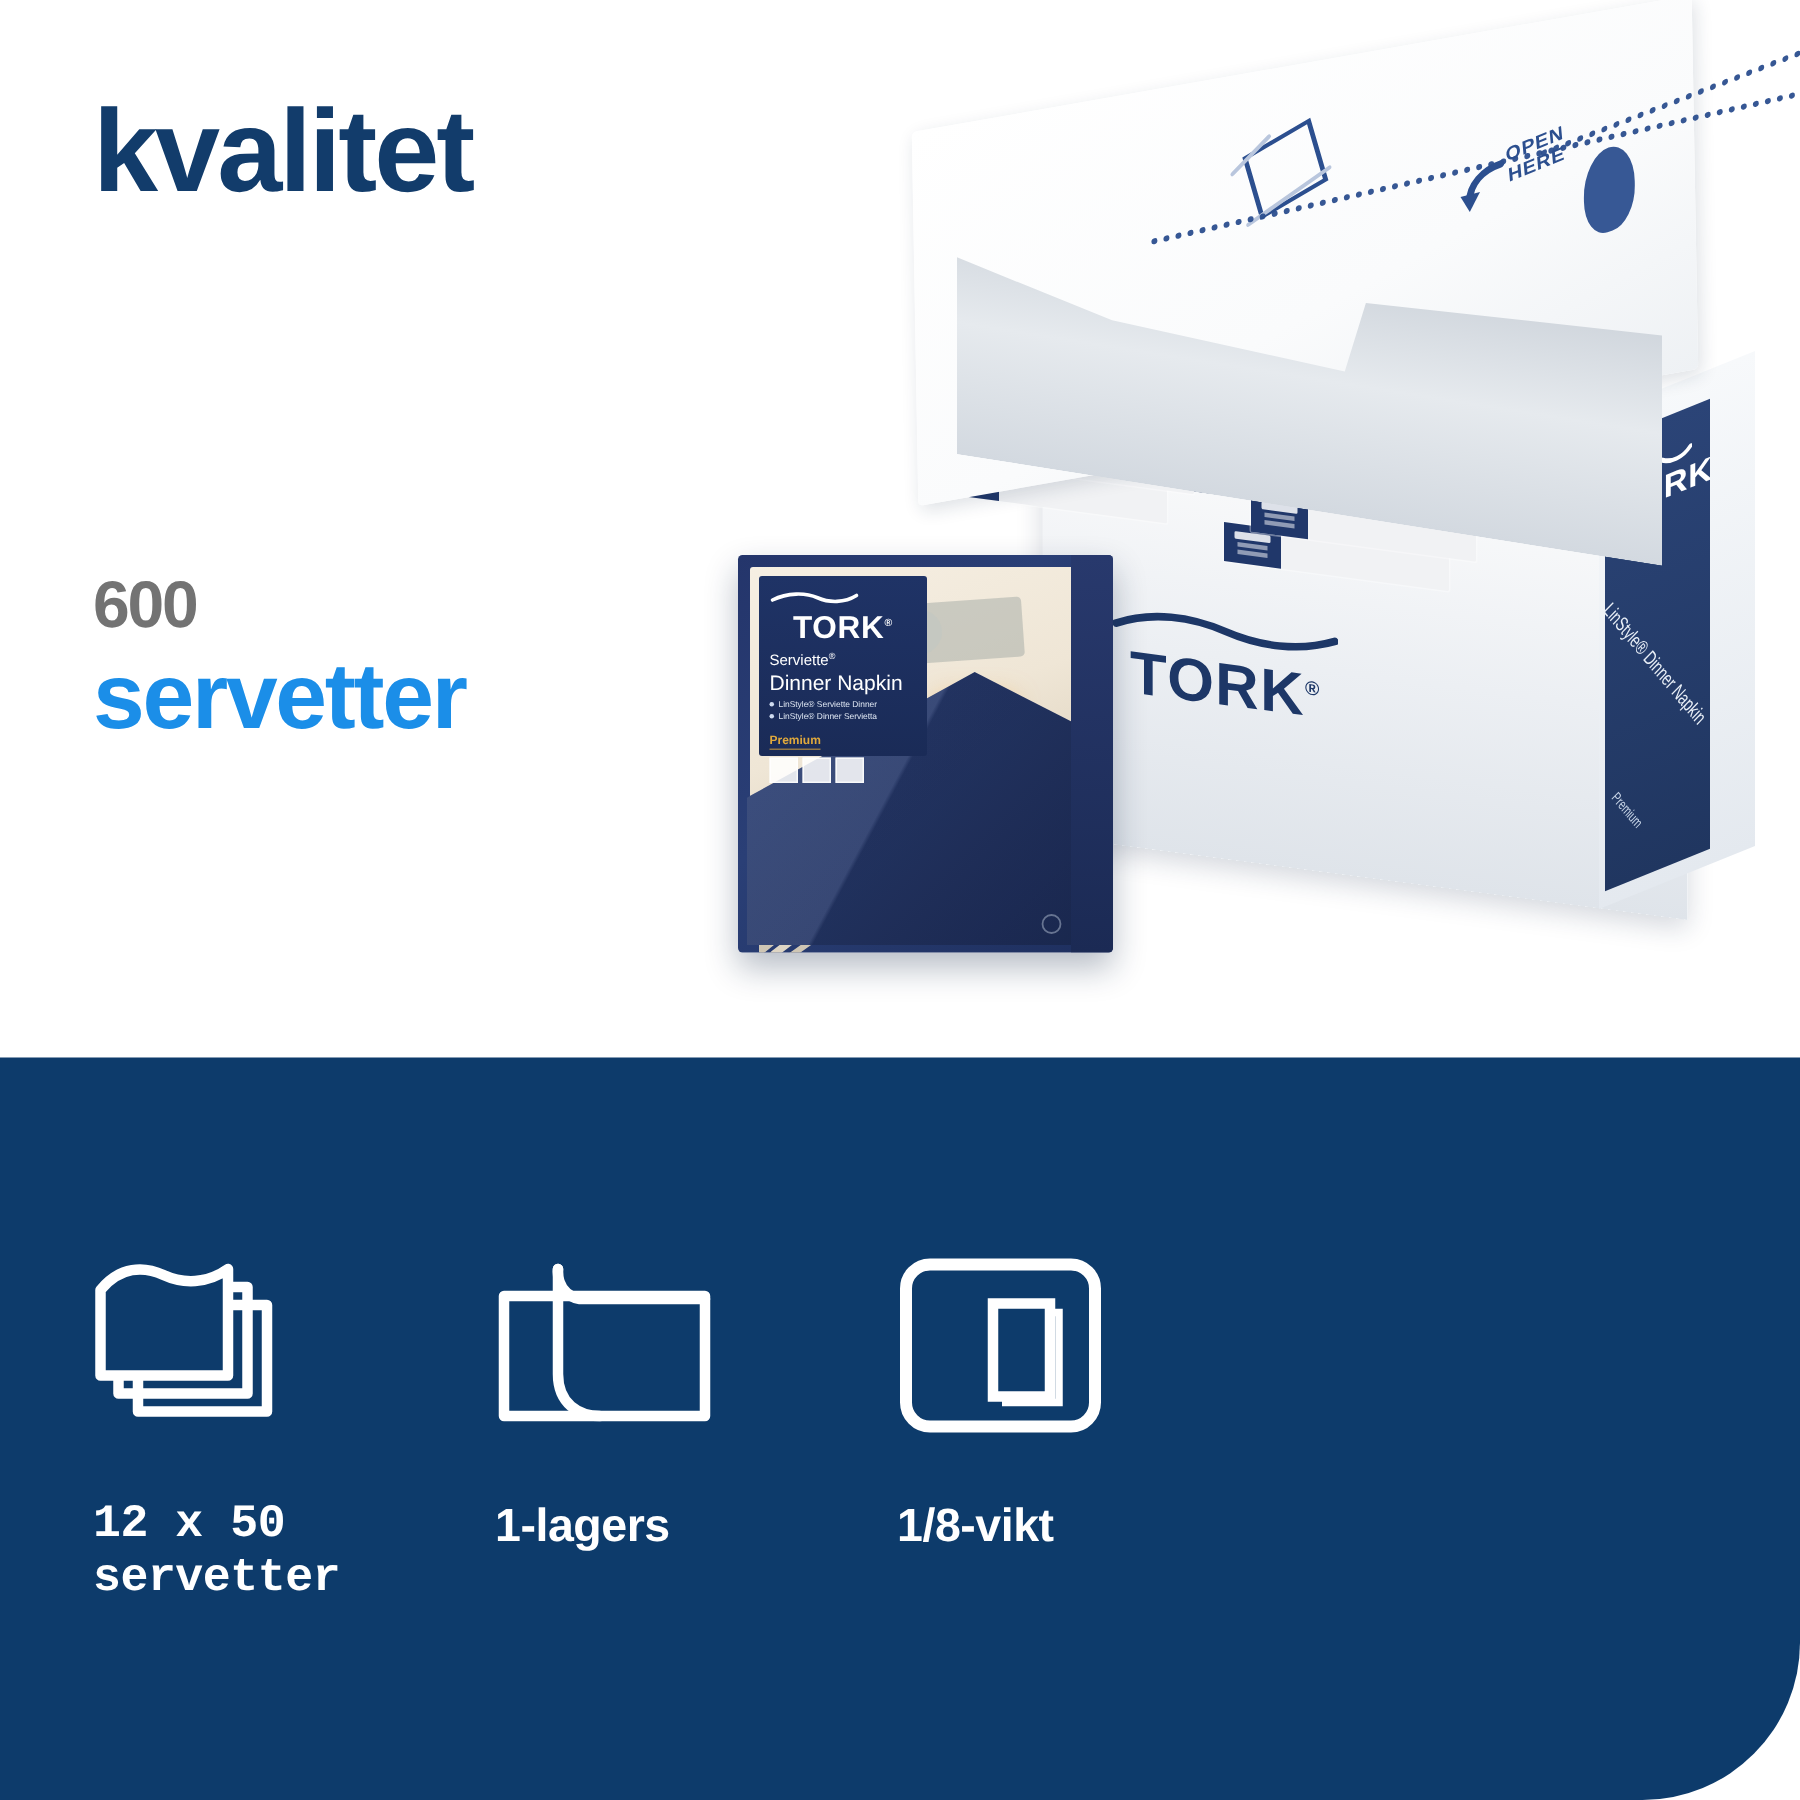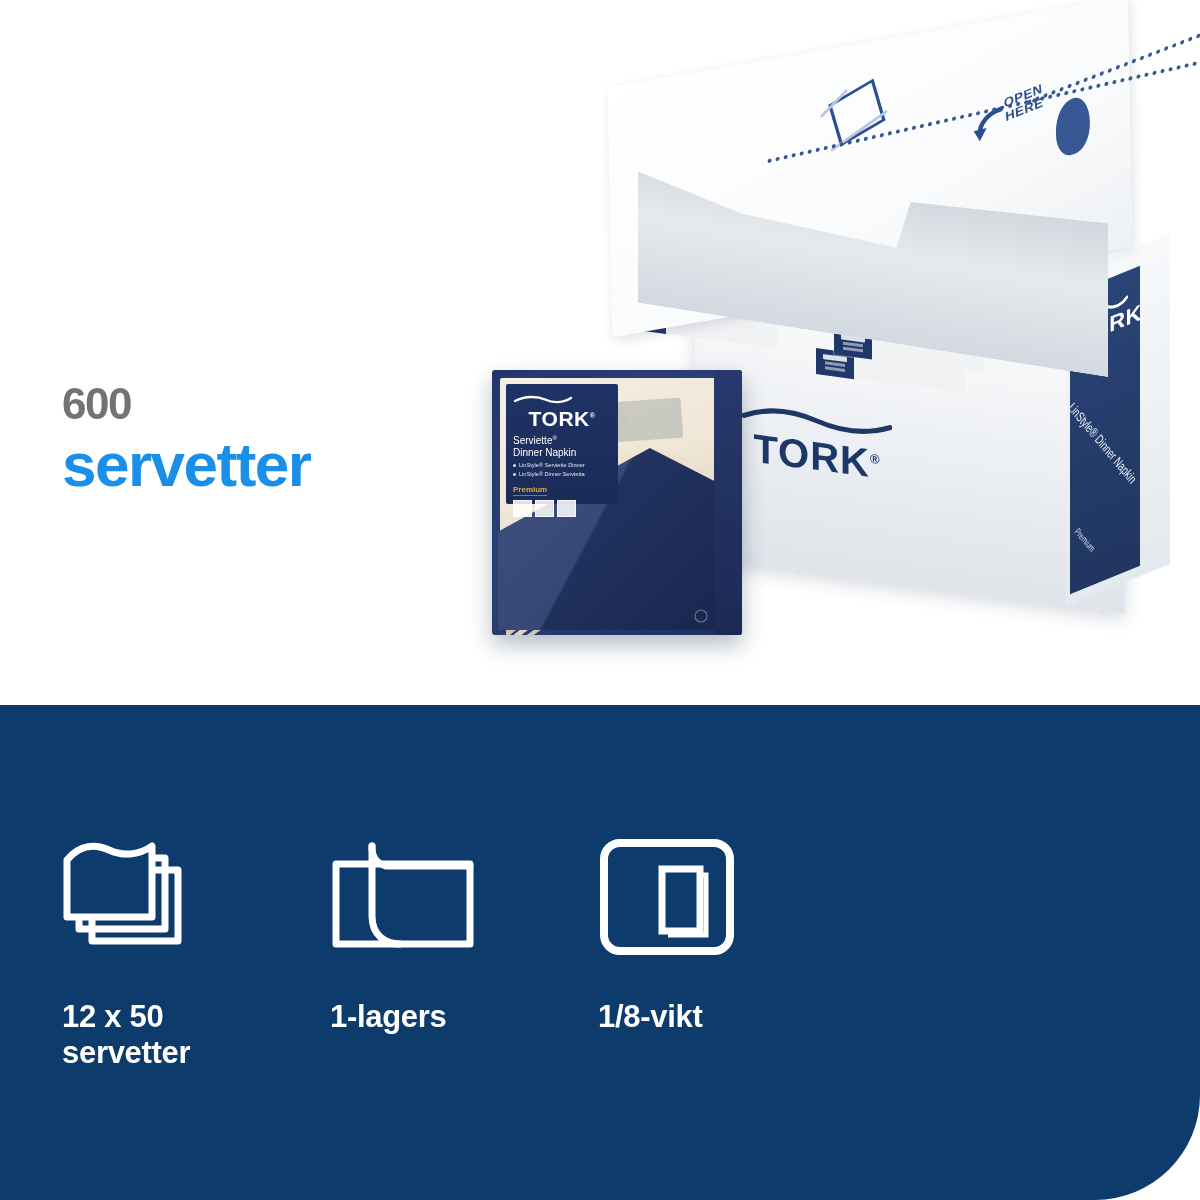--- a/index.html
+++ b/index.html
@@ -176,21 +176,21 @@
     background:linear-gradient(180deg,#1f3366 0%,#1a2b57 100%);
     border-radius:2px;padding:6px 7px;box-sizing:border-box;
   }
   .pack-label .pl-wave{width:60px;height:9px;margin:1px auto 0;}
   .pack-label .pl-tork{
     color:#fff;font-weight:bold;font-size:21px;letter-spacing:.5px;text-align:center;line-height:1.05;
   }
   .pack-label .pl-tork sup{font-size:7px;vertical-align:super;}
   .pack-label .pl-line1{color:#fff;font-size:10px;margin-top:5px;line-height:1.15;}
   .pack-label .pl-line1 sup{font-size:6px;}
-  .pack-label .pl-line2{color:#fff;font-size:10px;line-height:1.15;}
+  .pack-label .pl-line2{color:#fff;font-size:14px;line-height:1.15;}
   .pack-label .pl-b{color:#dfe7f3;font-size:5.6px;line-height:1.5;margin-top:3px;}
   .pack-label .pl-b span{display:block;}
   .pack-label .pl-b span::before{content:"";display:inline-block;width:3px;height:3px;background:#cfdcf0;border-radius:50%;margin-right:3px;vertical-align:middle;}
   .pack-label .pl-prem{
     color:#e0a93c;font-weight:bold;font-size:8px;margin-top:3px;
     border-bottom:1px solid rgba(224,169,60,.6);display:inline-block;padding-bottom:1px;
   }
   .pl-picts{display:flex;gap:3px;margin-top:4px;}
   .pl-picts i{display:block;width:17px;height:15px;border:1px solid rgba(255,255,255,.75);background:rgba(255,255,255,.86);}
   .badge-soft{
@@ -229,20 +229,21 @@
     color:#ffffff;font-weight:bold;font-size:31px;line-height:1.16;margin-top:26px;
     letter-spacing:-.3px;
   }
 </style>
 </head>
 <body>
 
 <div id="stage">
 
   <div class="headline">
+    <span class="l2">kvalitet</span>
   </div>
 
   <div class="subblock">
     <span class="count">600</span>
     <span class="unit">servetter</span>
   </div>
 
   <div class="photo">
 
     <div class="carton-front"></div>
@@ -402,21 +403,21 @@
     <div class="features">
 
       <div class="feature">
         <div class="ficon">
           <svg width="126" height="122" viewBox="0 0 126 122">
             <path d="M30 33 H116 V104 H30 Z" fill="none" stroke="#fff" stroke-width="7" stroke-linejoin="round"></path>
             <path d="M17 21 H103 V92 H17 Z" fill="none" stroke="#fff" stroke-width="7" stroke-linejoin="round"></path>
             <path d="M5 23 C 18 7, 34 7, 47 13 C 60 19, 76 19, 90 9 L90 80 L5 80 Z" fill="#0D3B6B" stroke="#fff" stroke-width="7" stroke-linejoin="round"></path>
           </svg>
         </div>
-        <div class="flabel" style="white-space:pre-line;">12 x 50
+        <div class="flabel" style="white-space:pre-line;font-family:Liberation Mono, monospace;">12 x 50
 servetter</div>
       </div>
 
 
       <div class="feature">
         <div class="ficon">
           <svg width="150" height="116" viewBox="0 0 150 116">
             <path d="M6 24 H140 V104 H6 Z" fill="none" stroke="#fff" stroke-width="7" stroke-linejoin="round"></path>
             <path d="M42 6 C 42 6, 40 22, 56 26 L140 26" fill="none" stroke="#fff" stroke-width="7" stroke-linejoin="round" stroke-linecap="round"></path>
             <path d="M42 6 L42 76 C 42 96, 56 104, 70 104" fill="none" stroke="#fff" stroke-width="7" stroke-linejoin="round" stroke-linecap="round"></path>

